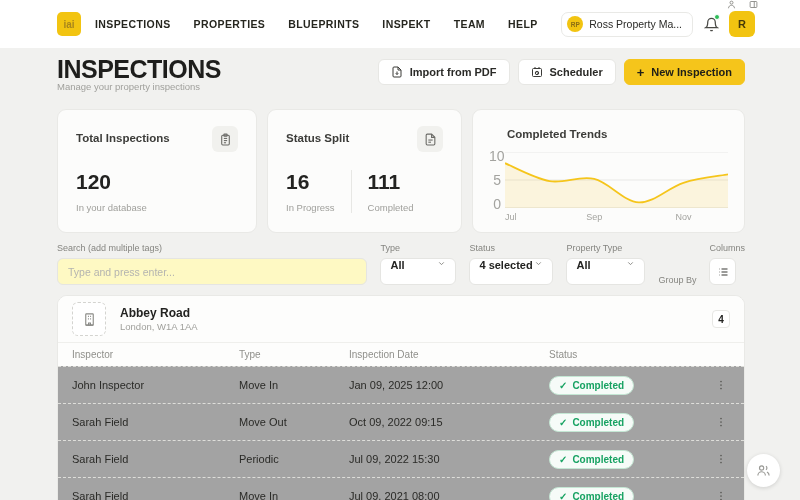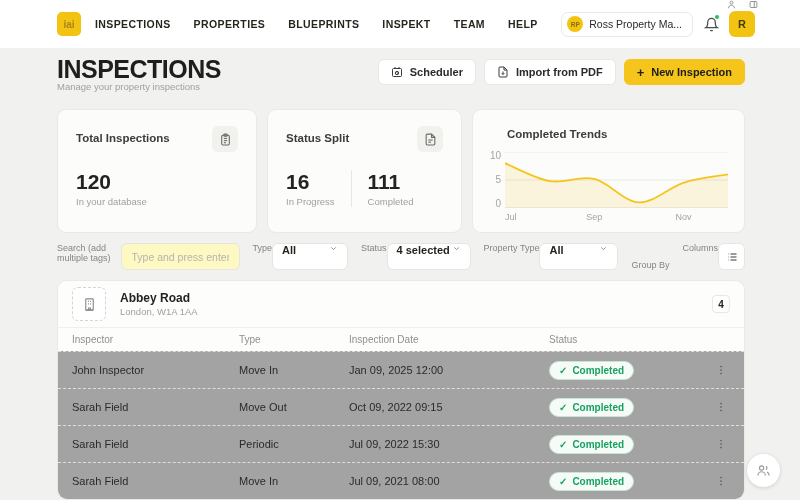--- a/index.html
+++ b/index.html
@@ -34,38 +34,38 @@
   .btn .plus { font-size:13px; font-weight:600; }
 
   
   .cards { display:flex; gap:10px; margin-top:16px; height:124px; }
   .card { background:#fcfcfb; border:1px solid #e9e9e6; border-radius:9px; padding:16px 18px; position:relative; }
   .card-1 { width:200px; } .card-2 { width:195px; } .card-3 { flex:1; padding:14px 16px 8px 16px; }
   .card-head { display:flex; justify-content:space-between; align-items:flex-start; }
   .card-title { font-size:11.5px; font-weight:600; color:#3c3c39; margin-top:6px; }
   .card-icon { width:26px; height:26px; background:#f1f1ee; border-radius:6px; display:flex; align-items:center; justify-content:center; }
   .big-num { font-size:21px; font-weight:800; color:#232321; margin-top:18px; }
-  .card-caption { font-size:9.5px; color:#a0a09c; margin-top:2px; }
+  .card-caption { font-size:9.5px; color:#a0a09c; margin-top:8px; }
   .split-row { display:flex; margin-top:18px; }
   .split-col { padding-right:16px; }
   .split-col + .split-col { border-left:1px solid #e7e7e4; padding-left:16px; }
   .split-num { font-size:21px; font-weight:800; color:#232321; }
 
   
   .chart-wrap { display:flex; margin-top:12px; }
   .ylabels { width:16px; display:flex; flex-direction:column; justify-content:space-between; height:56px; text-align:right; padding-right:4px; }
-  .ylabels span { font-size:10px; color:#a3a39f; line-height:8px; }
+  .ylabels span { font-size:14px; color:#a3a39f; line-height:8px; }
   .plot { flex:1; position:relative; height:56px; }
   .xlabels { position:relative; height:14px; margin-left:16px; margin-top:4px; }
   .xlabels span { position:absolute; font-size:9px; color:#a3a39f; transform:translateX(-50%); }
   .xlabels span:first-child { transform:none; }
 
   
   .filters { display:flex; gap:13px; margin-top:10px; align-items:flex-end; }
-  .f-group { display:flex; flex-direction:row; }
+  .f-group { display:flex; flex-direction:column; gap:5px; }
   .f-label { font-size:9px; color:#858580; }
   .f-search { flex:1; }
   .f-input { height:27px; background:#fef9c3; border:1px solid #e5e5e2; border-radius:6px; width:100%; padding:0 10px; font-size:10.5px;
              font-family:"Liberation Sans", sans-serif; color:#232321; }
   .f-input::placeholder { color:#b4b4b0; }
   .f-select { height:27px; background:#fff; border:1px solid #e5e5e2; border-radius:6px; display:flex; align-items:flex-start;
               justify-content:space-between; padding:0 9px; font-size:11px; font-weight:600; color:#232321; cursor:pointer; }
   .w-type{width:76px;} .w-status{width:84px;} .w-ptype{width:79px;} .w-group{width:84px;}
   .f-colbtn { width:27px; height:27px; background:#fff; border:1px solid #e5e5e2; border-radius:6px; display:flex; align-items:center; justify-content:center; cursor:pointer; }
 
@@ -133,36 +133,36 @@
 <div class="page">
 
   <div class="page-head">
     <div>
       <div class="page-title">INSPECTIONS</div>
       <div class="page-subtitle">Manage your property inspections</div>
     </div>
     <div class="head-actions">
       <button class="btn">
         <svg width="12" height="12" viewBox="0 0 24 24" fill="none" stroke="#3a3a37" stroke-width="2">
+          <path d="M14 2H6a2 2 0 0 0-2 2v16a2 2 0 0 0 2 2h12a2 2 0 0 0 2-2V8z"></path>
+            <path d="M14 2v6h6"></path>
+            <path d="M12 11v6"></path>
+            <path d="M9.5 14.5 12 17l2.5-2.5"></path>
+        </svg>
+        <span>Import from PDF</span>
+      </button>
+      <button class="btn">
+        <svg width="12" height="12" viewBox="0 0 24 24" fill="none" stroke="#3a3a37" stroke-width="2">
           <rect x="3" y="5" width="18" height="16" rx="2"></rect>
             <line x1="8" y1="2" x2="8" y2="6"></line>
             <line x1="16" y1="2" x2="16" y2="6"></line>
             <circle cx="12" cy="14" r="3.4"></circle>
             <path d="M12 12.5v1.7l1.3.8"></path>
         </svg>
         <span>Scheduler</span>
-      </button>
-      <button class="btn">
-        <svg width="12" height="12" viewBox="0 0 24 24" fill="none" stroke="#3a3a37" stroke-width="2">
-          <path d="M14 2H6a2 2 0 0 0-2 2v16a2 2 0 0 0 2 2h12a2 2 0 0 0 2-2V8z"></path>
-            <path d="M14 2v6h6"></path>
-            <path d="M12 11v6"></path>
-            <path d="M9.5 14.5 12 17l2.5-2.5"></path>
-        </svg>
-        <span>Import from PDF</span>
       </button>
       <button class="btn btn-primary">
         <span class="plus">+</span>
         <span>New Inspection</span>
       </button>
     </div>
   </div>
 
   <div class="cards">
     <div class="card card-1">

